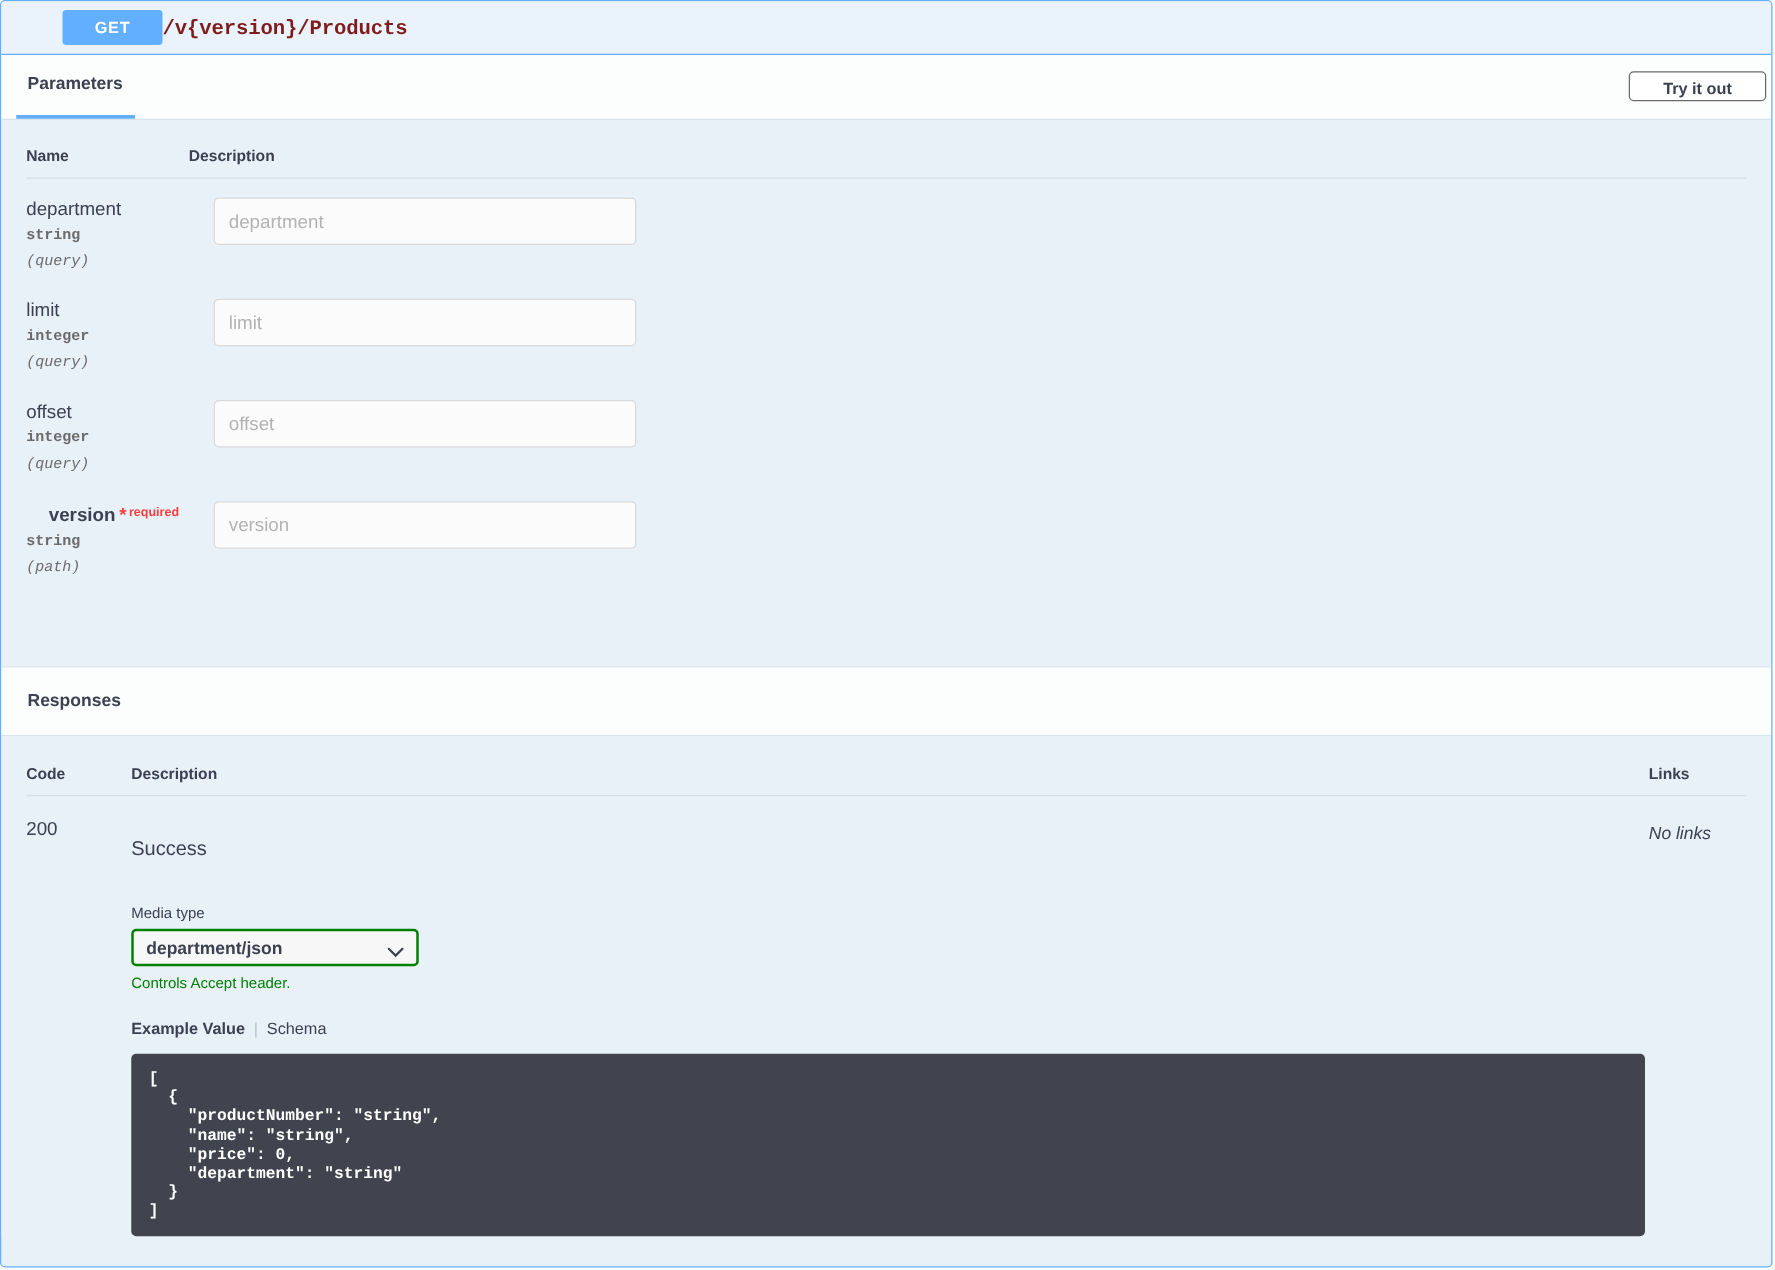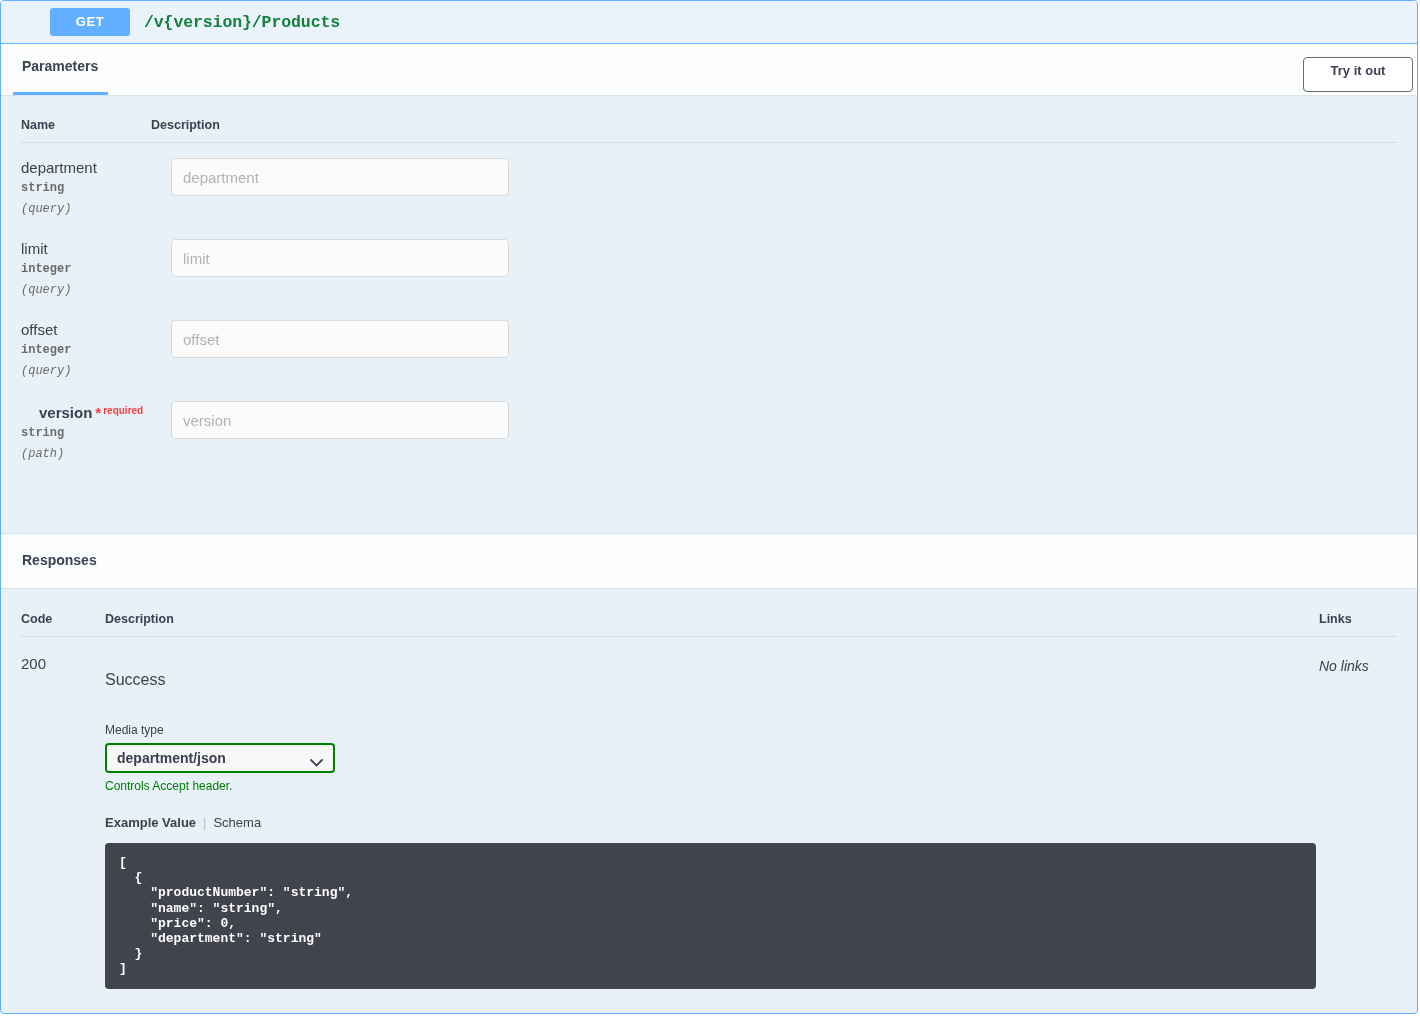--- a/index.html
+++ b/index.html
@@ -45,25 +45,24 @@
     color: #ffffff;
     font-family: "Liberation Sans", sans-serif;
     font-size: 13px;
     font-weight: bold;
     letter-spacing: 0.6px;
     border-radius: 3px;
     flex: 0 0 auto;
     margin-left: 44px;
   }
   .op-path {
-    margin-left: 14px;
     font-family: "Liberation Mono", monospace;
     font-size: 16.5px;
     font-weight: bold;
-    color: #15803d;
+    color: #7f1d1d;
     letter-spacing: -0.1px;
   }
 
   
   .tab-strip {
     position: relative;
     height: 52px;
     background: #fcfdfd;
     border-bottom: 1px solid #d8e3ee;
     box-sizing: border-box;
@@ -82,21 +81,21 @@
     bottom: 0px;
     width: 95px;
     height: 3px;
     background: #61affe;
   }
   .try-btn {
     position: absolute;
     right: -8px;
     top: 13px;
     width: 110px;
-    height: 35px;
+    height: 24px;
     line-height: 25px;
     text-align: center;
     border: 1px solid #6b6b6b;
     border-radius: 4px;
     background: #ffffff;
     color: #3b4151;
     font-size: 13px;
     font-weight: bold;
     box-sizing: border-box;
     cursor: pointer;

